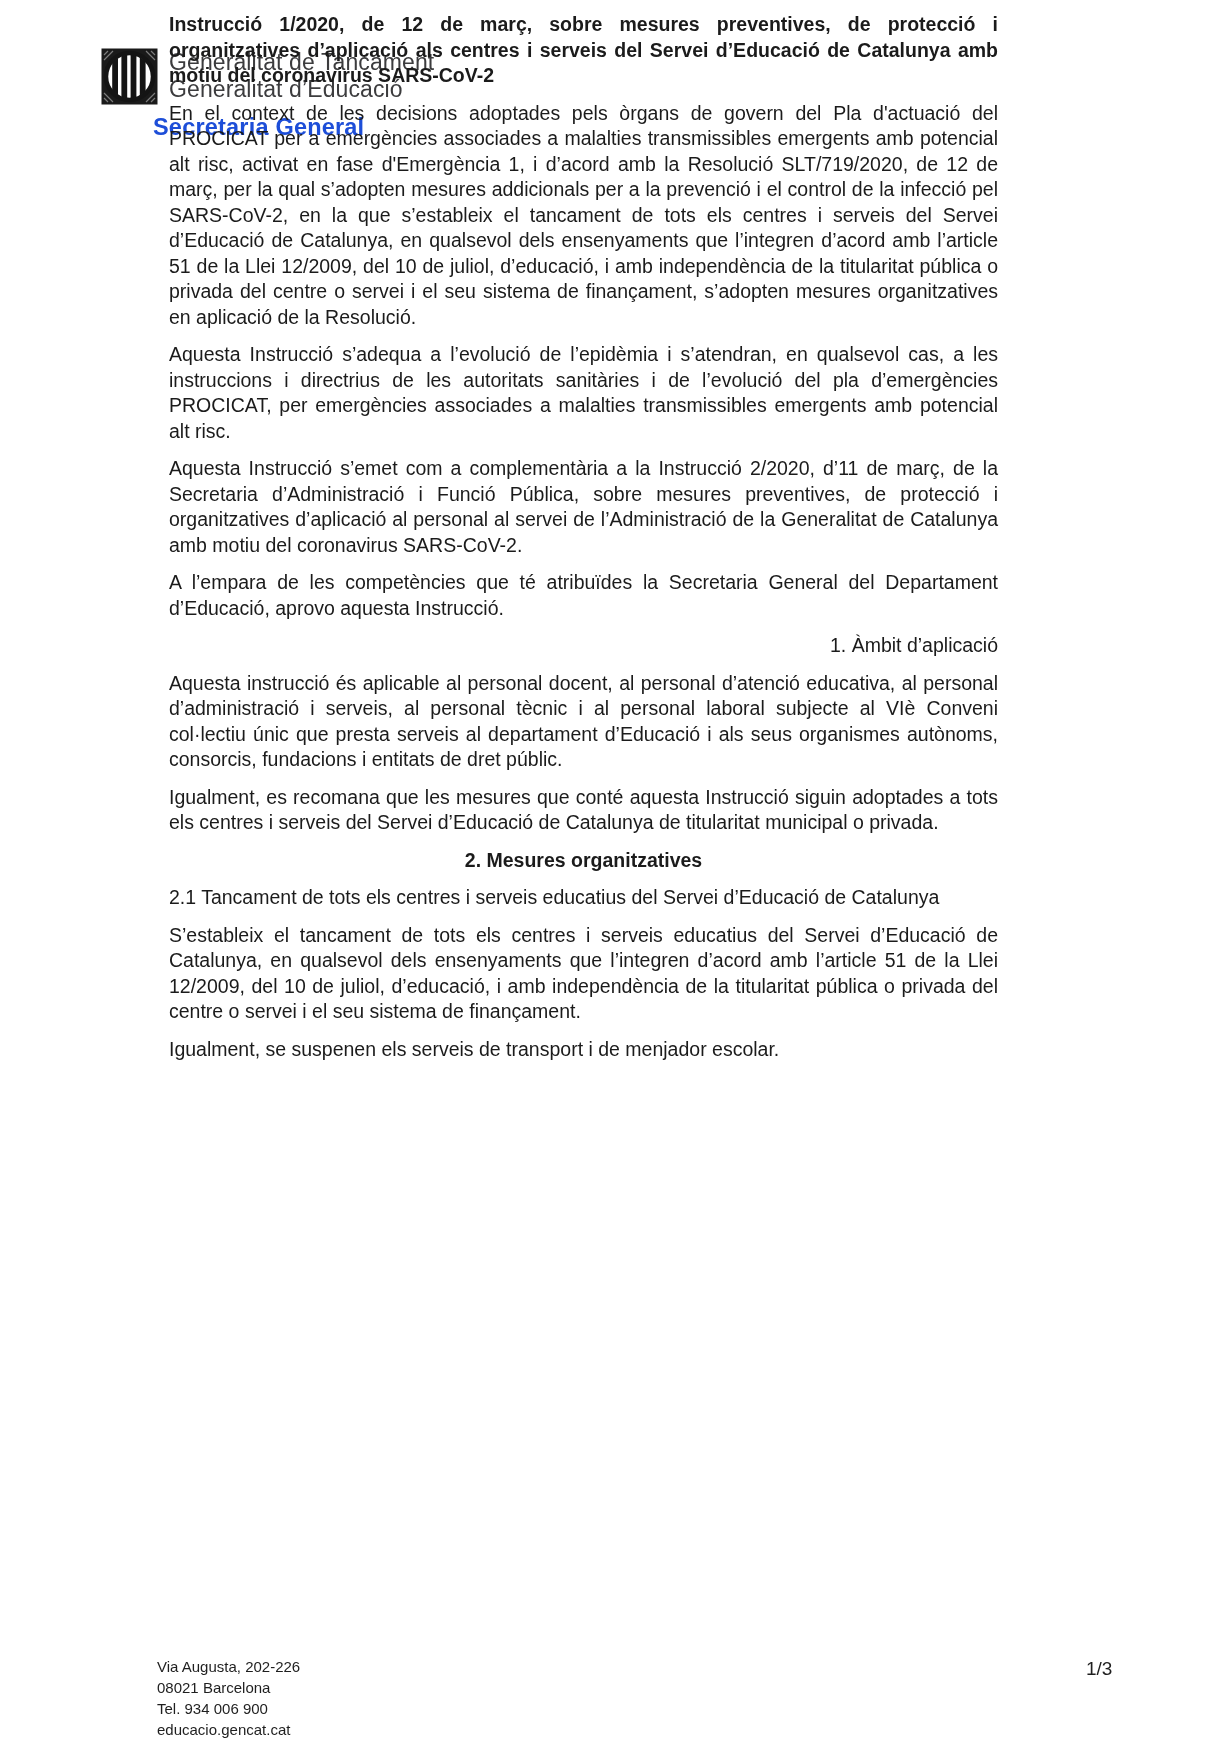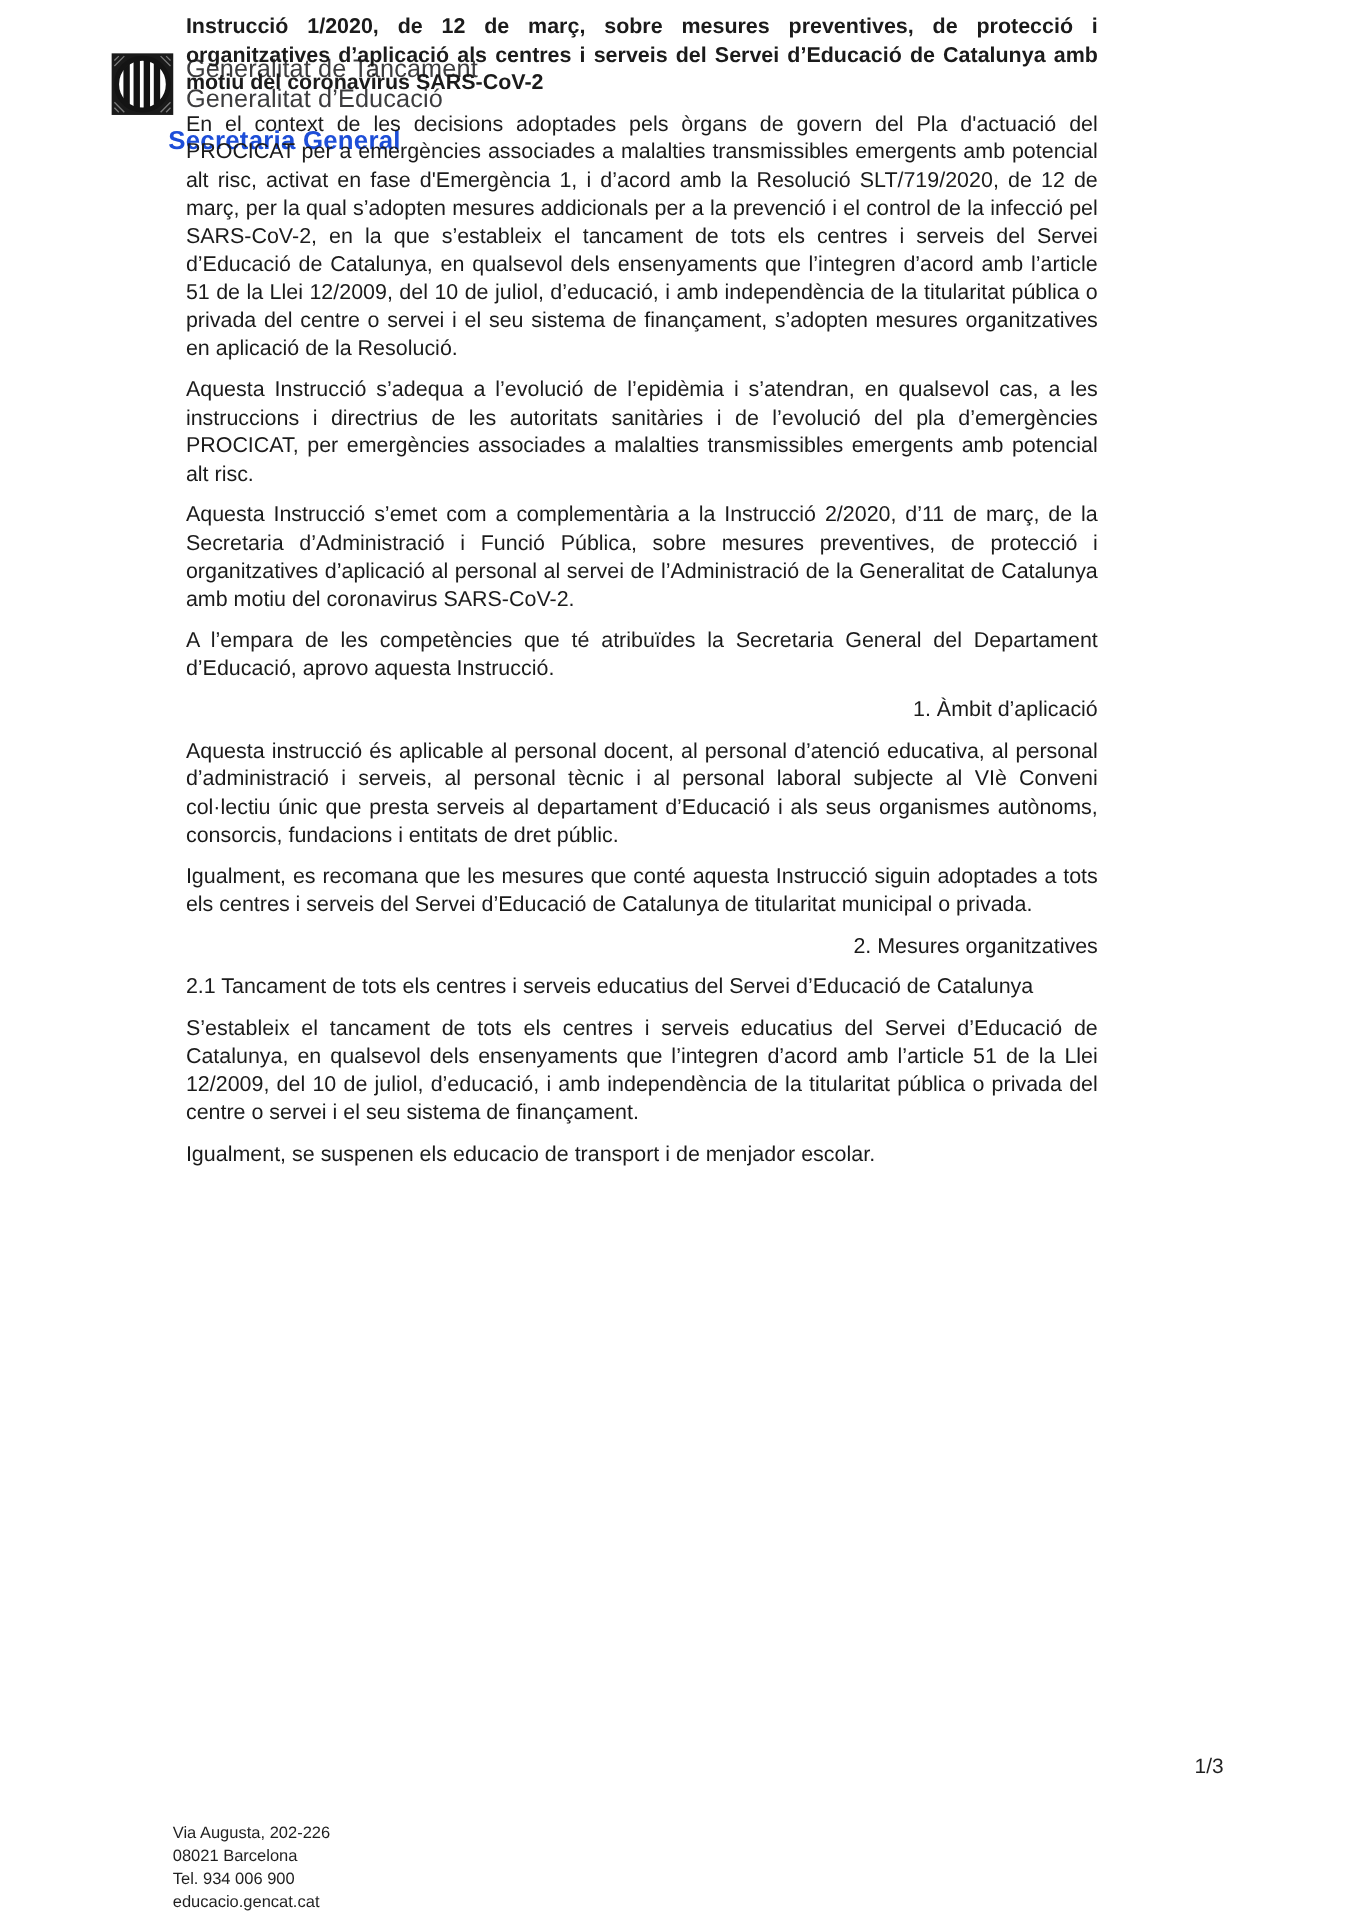--- a/index.html
+++ b/index.html
@@ -36,32 +36,32 @@
   }
   .content p { margin: 12px; }
   .b-title  { margin-top: 210px; font-weight: bold; }
   .b-p1  { margin-top: 62px; }
   .b-p2  { margin-top: 12px; }
   .b-p3  { margin-top: 12px; }
   .b-p4  { margin-top: 12px; }
   .b-h1  { margin-top: 152px; text-align: right; }
   .b-p5  { margin-top: 14px; }
   .b-p6  { margin-top: 30px; }
-  .b-h2  { margin-top: 40px; text-align: right; }
+  .b-h2  { margin-top: 40px; text-align: center; font-weight: bold; }
   .b-h21 { margin-top: 24px; text-align: left; }
   .b-p7  { margin-top: 12px; }
   .b-p8  { margin-top: 30px; text-align: left; }
 
   
   .footer {
     position: absolute; left: 157px; top: 1616px;
     font-size: 15px; line-height: 21px; color: #1f1f1f; margin-top: 40px;
   }
   .page-number {
-    position: absolute; left: 1086px; top: 1596px;
+    position: absolute; left: 1086px; top: 1658px;
     font-size: 19px; color: #1f1f1f;
   }
 </style>
 </head>
 <body>
 
 <div class="page">
 
   <div>
     <svg class="logo" viewBox="0 0 59 59" aria-hidden="true">
@@ -97,21 +97,21 @@
     <p class="b-p1">En el context de les decisions adoptades pels òrgans de govern del Pla d'actuació del PROCICAT per a emergències associades a malalties transmissibles emergents amb potencial alt risc, activat en fase d'Emergència 1, i d’acord amb la Resolució SLT/719/2020, de 12 de març, per la qual s’adopten mesures addicionals per a la prevenció i el control de la infecció pel SARS-CoV-2, en la que s’estableix el tancament de tots els centres i serveis del Servei d’Educació de Catalunya, en qualsevol dels ensenyaments que l’integren d’acord amb l’article 51 de la Llei 12/2009, del 10 de juliol, d’educació, i amb independència de la titularitat pública o privada del centre o servei i el seu sistema de finançament, s’adopten mesures organitzatives en aplicació de la Resolució.</p>
     <p class="b-p2">Aquesta Instrucció s’adequa a l’evolució de l’epidèmia i s’atendran, en qualsevol cas, a les instruccions i directrius de les autoritats sanitàries i de l’evolució del pla d’emergències PROCICAT, per emergències associades a malalties transmissibles emergents amb potencial alt risc.</p>
     <p class="b-p3">Aquesta Instrucció s’emet com a complementària a la Instrucció 2/2020, d’11 de març, de la Secretaria d’Administració i Funció Pública, sobre mesures preventives, de protecció i organitzatives d’aplicació al personal al servei de l’Administració de la Generalitat de Catalunya amb motiu del coronavirus SARS-CoV-2.</p>
     <p class="b-p4">A l’empara de les competències que té atribuïdes la Secretaria General del Departament d’Educació, aprovo aquesta Instrucció.</p>
     <p class="b-h1">1. Àmbit d’aplicació</p>
     <p class="b-p5">Aquesta instrucció és aplicable al personal docent, al personal d’atenció educativa, al personal d’administració i serveis, al personal tècnic i al personal laboral subjecte al VIè Conveni col·lectiu únic que presta serveis al departament d’Educació i als seus organismes autònoms, consorcis, fundacions i entitats de dret públic.</p>
     <p class="b-p6">Igualment, es recomana que les mesures que conté aquesta Instrucció siguin adoptades a tots els centres i serveis del Servei d’Educació de Catalunya de titularitat municipal o privada.</p>
     <p class="b-h2">2. Mesures organitzatives</p>
     <p class="b-h21">2.1 Tancament de tots els centres i serveis educatius del Servei d’Educació de Catalunya</p>
     <p class="b-p7">S’estableix el tancament de tots els centres i serveis educatius del Servei d’Educació de Catalunya, en qualsevol dels ensenyaments que l’integren d’acord amb l’article 51 de la Llei 12/2009, del 10 de juliol, d’educació, i amb independència de la titularitat pública o privada del centre o servei i el seu sistema de finançament.</p>
-    <p class="b-p8">Igualment, se suspenen els educacio de transport i de menjador escolar.</p>
+    <p class="b-p8">Igualment, se suspenen els serveis de transport i de menjador escolar.</p>
   </main>
 
   <div class="footer">
     <div>Via Augusta, 202-226</div>
     <div>08021 Barcelona</div>
     <div>Tel. 934 006 900</div>
     <div>educacio.gencat.cat</div>
   </div>
   <div class="page-number">1/3</div>
 

